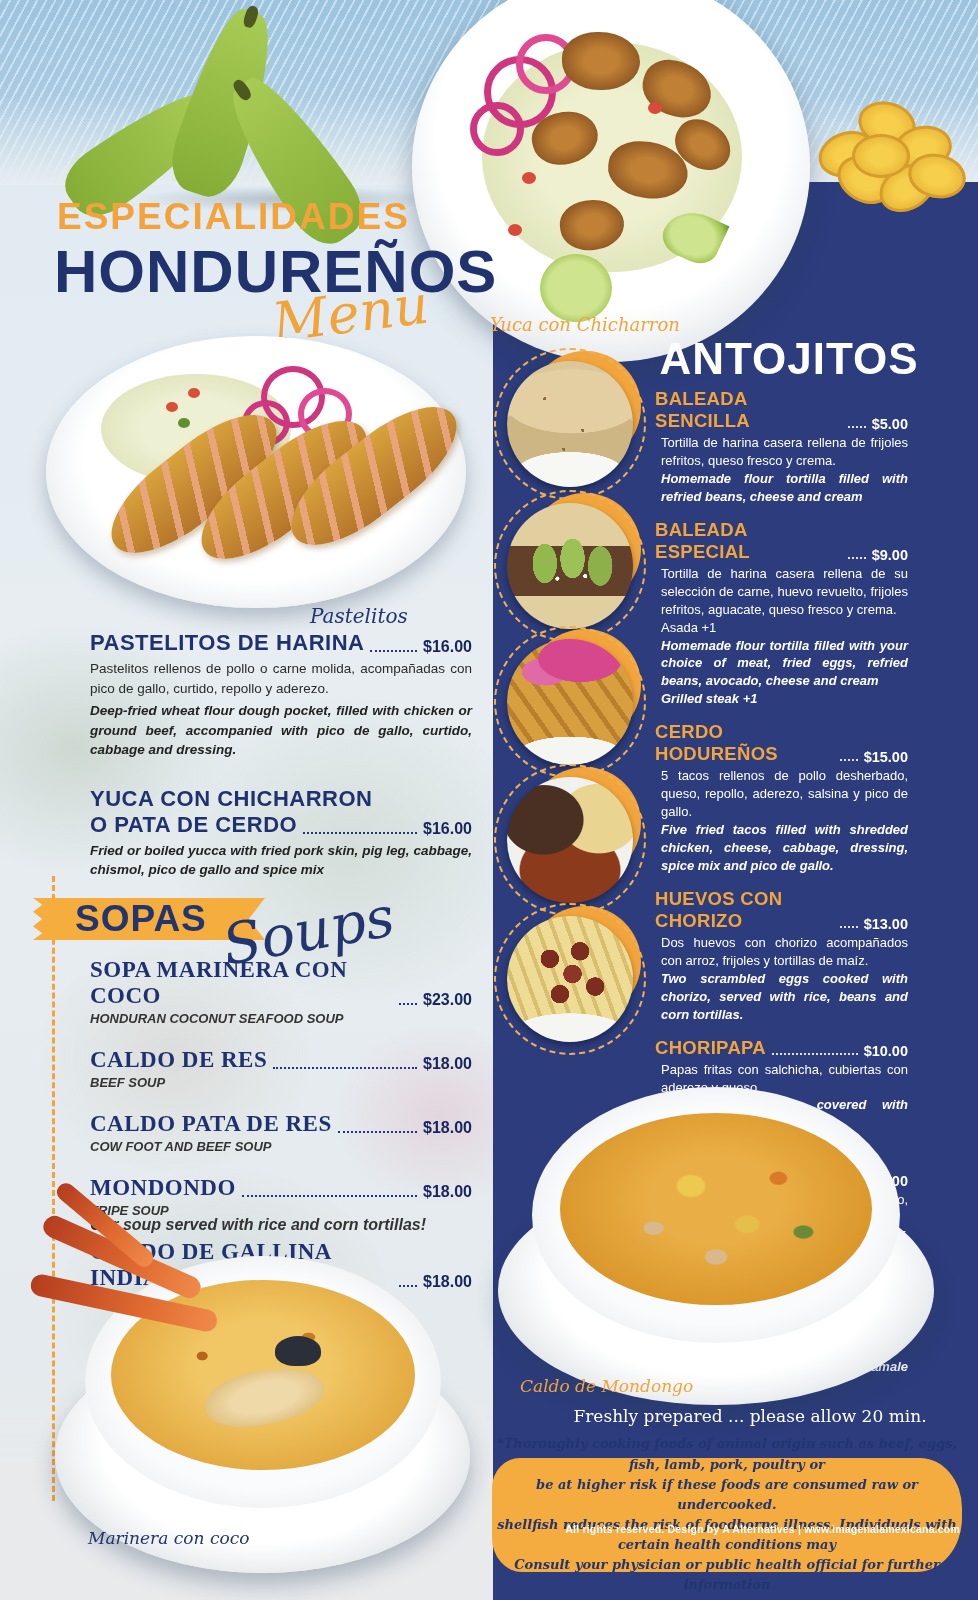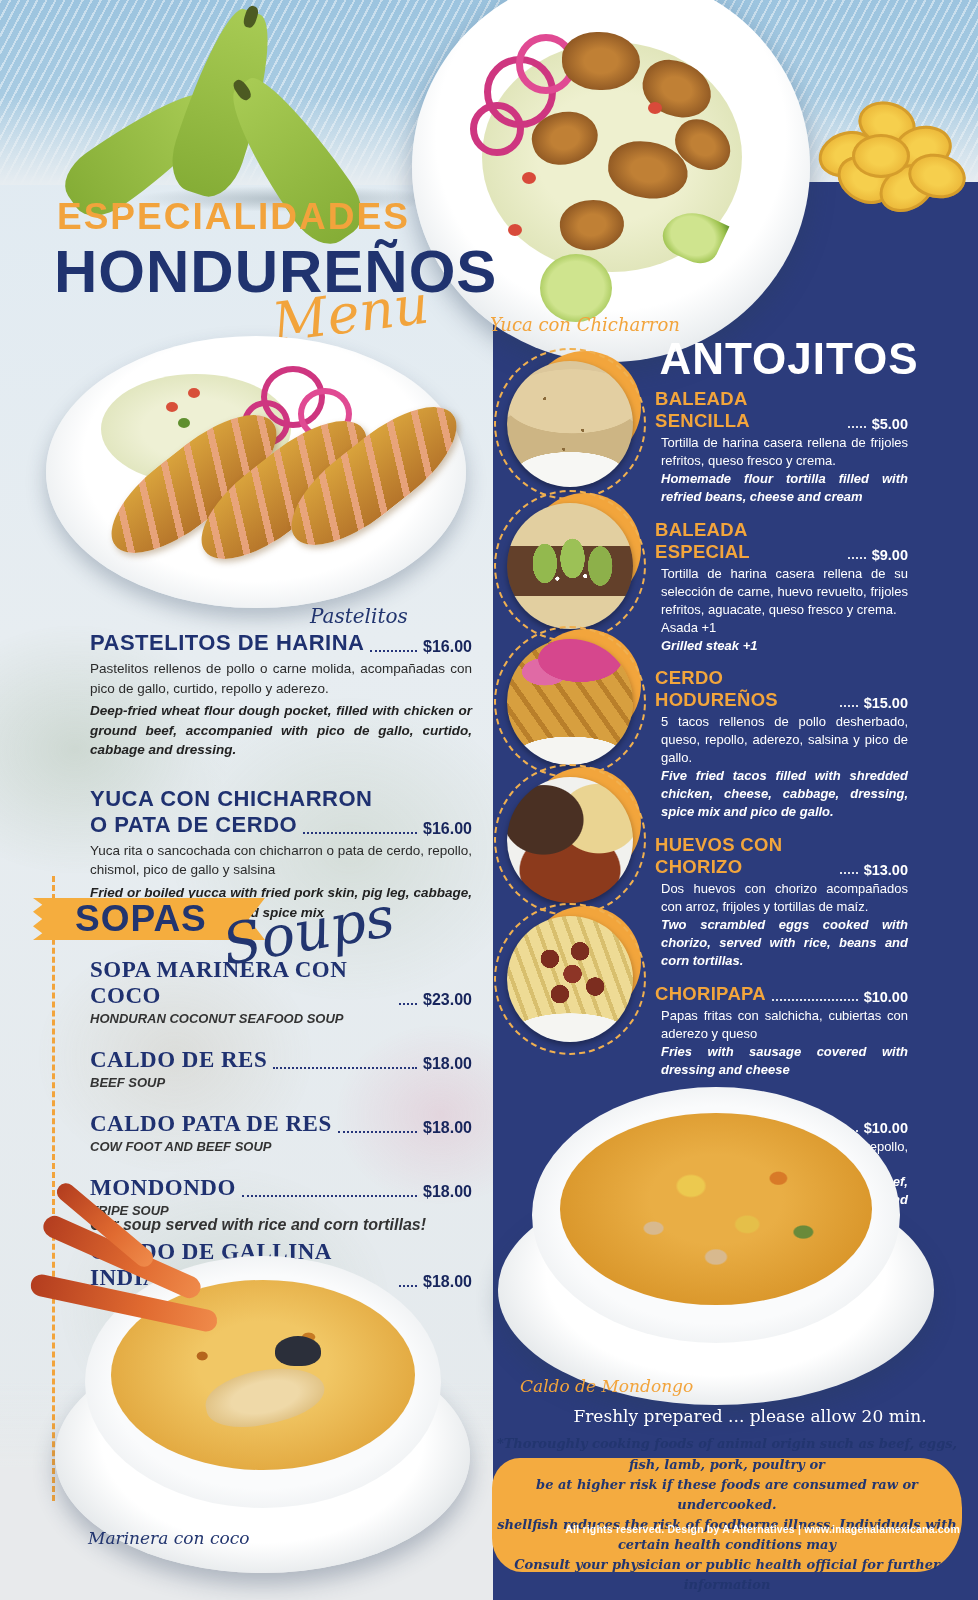--- a/index.html
+++ b/index.html
@@ -257,21 +257,20 @@
       <div class="l-body">Pastelitos rellenos de pollo o carne molida, acompañadas con pico de gallo, curtido, repollo y aderezo.</div>
       <div class="l-body l-en">Deep-fried wheat flour dough pocket, filled with chicken or ground beef, accompanied with pico de gallo, curtido, cabbage and dressing.</div>
     </div>
     <div class="l-item">
       <div class="l-name">YUCA CON CHICHARRON</div>
       <div class="row">
         <span class="l-name">O PATA DE CERDO</span>
         <span class="leader"></span>
         <span class="l-price">$16.00</span>
       </div>
-      <div class="l-body">Yuca rita o sancochada con chicharron o pata de cerdo, repollo, chismol, pico de gallo y salsina</div>
       <div class="l-body l-en">Fried or boiled yucca with fried pork skin, pig leg, cabbage, chismol, pico de gallo and spice mix</div>
     </div>
   </div>
 
   <div class="abs ribbon">
     <span>SOPAS</span>
   </div>
   <div class="abs script soups-script">Soups</div>
 
   <div class="abs soups">
@@ -368,20 +367,21 @@
 
     <div class="r-item">
       <div class="row">
         <span class="r-name">BALEADA ESPECIAL</span>
         <span class="leader w"></span>
         <span class="r-price">$9.00</span>
       </div>
       <div class="r-body">
         <div>Tortilla de harina casera rellena de su selección de carne, huevo revuelto, frijoles refritos, aguacate, queso fresco y crema.</div>
         <div>Asada +1</div>
+        <div class="r-en">Homemade flour tortilla filled with your choice of meat, fried eggs, refried beans, avocado, cheese and cream</div>
         <div class="r-en">Grilled steak +1</div>
       </div>
     </div>
 
     <div class="r-item">
       <div class="row">
         <span class="r-name">CERDO HODUREÑOS</span>
         <span class="leader w"></span>
         <span class="r-price">$15.00</span>
       </div>

